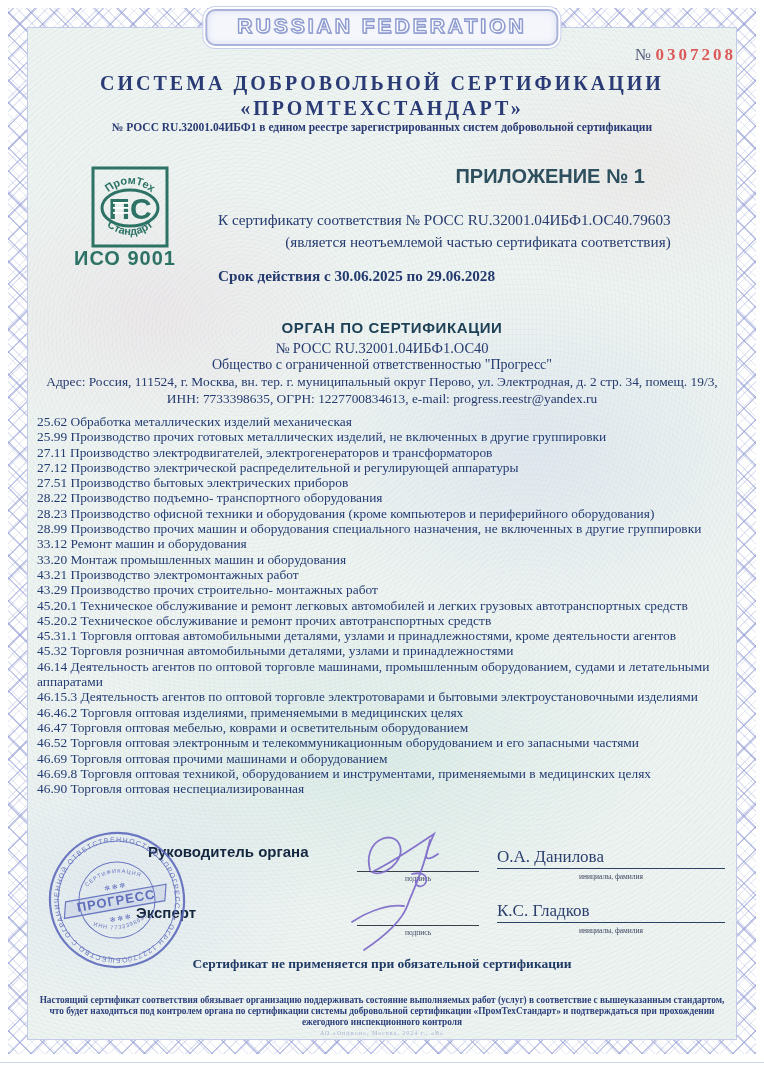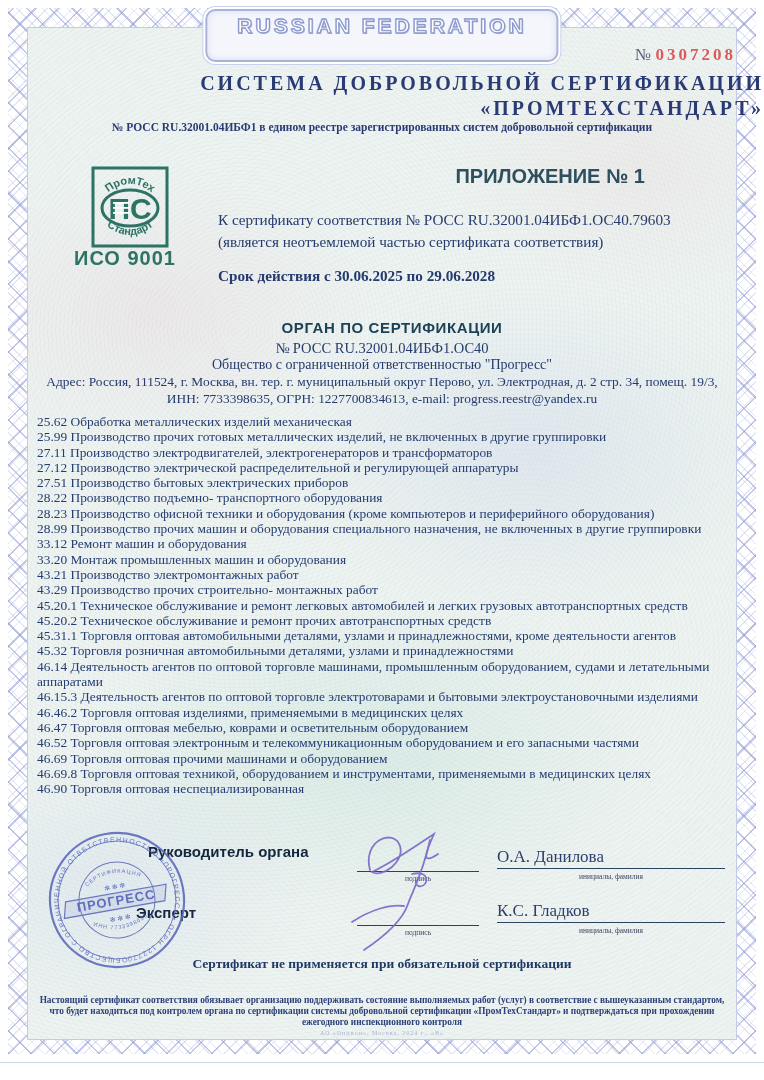--- a/index.html
+++ b/index.html
@@ -33,47 +33,47 @@
       repeating-radial-gradient(circle at 30% 30%, rgba(90,150,165,.045) 0 1px, transparent 1px 4px),
       repeating-radial-gradient(circle at 70% 62%, rgba(150,120,175,.04) 0 1px, transparent 1px 5px);
   }
 
   .content { position:absolute; inset:0; z-index:3; }
   .abs { position:absolute; }
 
   
   .banner {
     left:50%; top:9px; transform:translateX(-50%);
-    padding:3px 30px 22px 30px; border:2px solid #a9b3da; border-radius:10px;
+    padding:3px 30px 6px 30px; border:2px solid #a9b3da; border-radius:10px;
     background:#f4f6fc; box-shadow:0 0 0 2px #fff, 0 0 0 3px #c9d0ec, inset 0 0 6px #d7dcf1;
     white-space:nowrap;
   }
   .banner span {
     font-family:"Liberation Sans", sans-serif; font-weight:900; font-size:21px; letter-spacing:3px;
     color:#ffffff; -webkit-text-stroke:1.3px #8d9ace;
     text-shadow:1px 1px 0 #aeb8de, -1px -1px 0 #c9d0ec;
   }
 
   .serial { right:28px; top:45px; font-size:17px; white-space:nowrap; }
   .serial .pfx { color:#5b627f; }
   .serial .num { color:#db5a5a; letter-spacing:3px; font-weight:bold; }
 
   .t-center { left:0; width:764px; text-align:center; }
-  .sys-title { font-weight:bold; font-size:20px; letter-spacing:3px; color:#2a3a74;text-align:right; }
+  .sys-title { font-weight:bold; font-size:20px; letter-spacing:3px; color:#2a3a74; }
   .sys-reg { font-weight:bold; font-size:11.5px; color:#2a3a74; }
 
   
   .logo { left:80px; top:166px; }
   .iso { left:62px; top:247px; width:126px; text-align:center;
          font-family:"Liberation Sans", sans-serif; font-weight:900; font-size:20px; color:#2c7265; letter-spacing:1px; }
 
   .annex-title { left:345px; top:165px; width:300px; text-align:right;
                  font-family:"Liberation Sans", sans-serif; font-weight:800; font-size:20px; color:#2e4f5e; }
   .annex-cert { left:218px; top:211px; width:520px; font-size:15.2px; color:#253a6e; }
-  .annex-note { left:218px; top:233px; width:520px; font-size:15.2px; color:#253a6e; }
+  .annex-note { left:218px; top:233px; width:520px; font-size:15.2px; color:#253a6e;text-align:center; }
   .annex-valid { left:218px; top:267px; width:520px; font-size:15.2px; font-weight:bold; color:#253a6e; }
 
   .org-heading { top:319px; font-family:"Liberation Sans", sans-serif; font-weight:800; font-size:15px; color:#1e4156; letter-spacing:.6px;padding-left:20px; }
   .org-number { top:340px; font-size:14.5px; color:#253a6e; }
   .org-name { top:357px; font-size:14px; color:#253a6e; }
   .org-address { left:46px; top:374px; width:672px; text-align:center; font-size:13.4px; line-height:16.6px; color:#253a6e; }
 
   .works { left:37px; top:414px; width:700px; color:#243c72; }
   .works-heading { font-weight:bold; font-size:13.6px; line-height:16px; }
   .work-line { font-size:13.4px; line-height:15.3px; }

